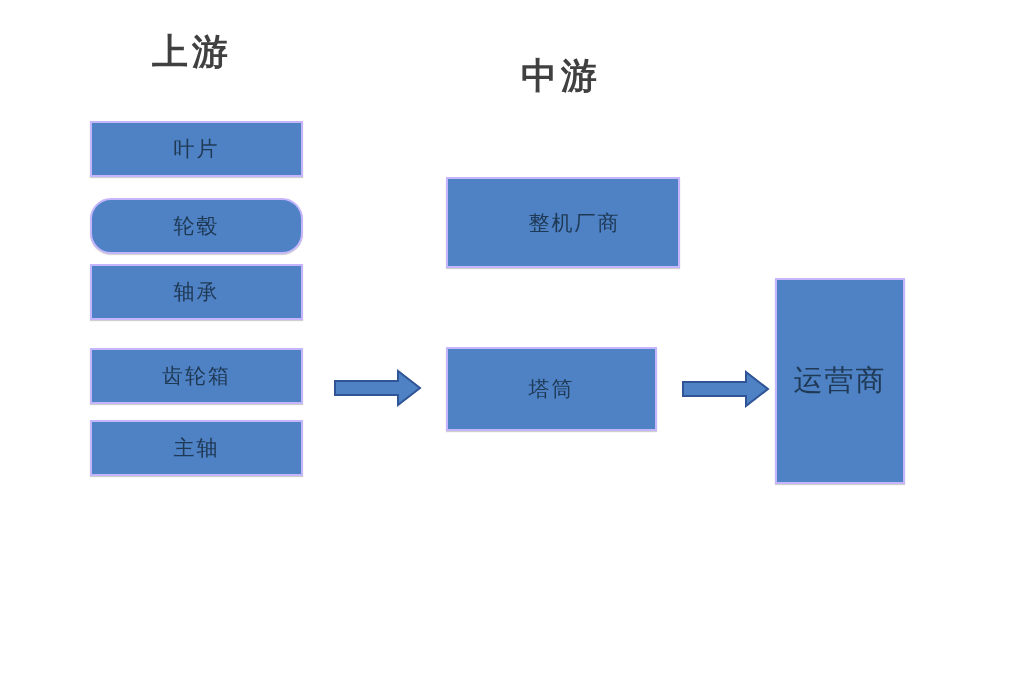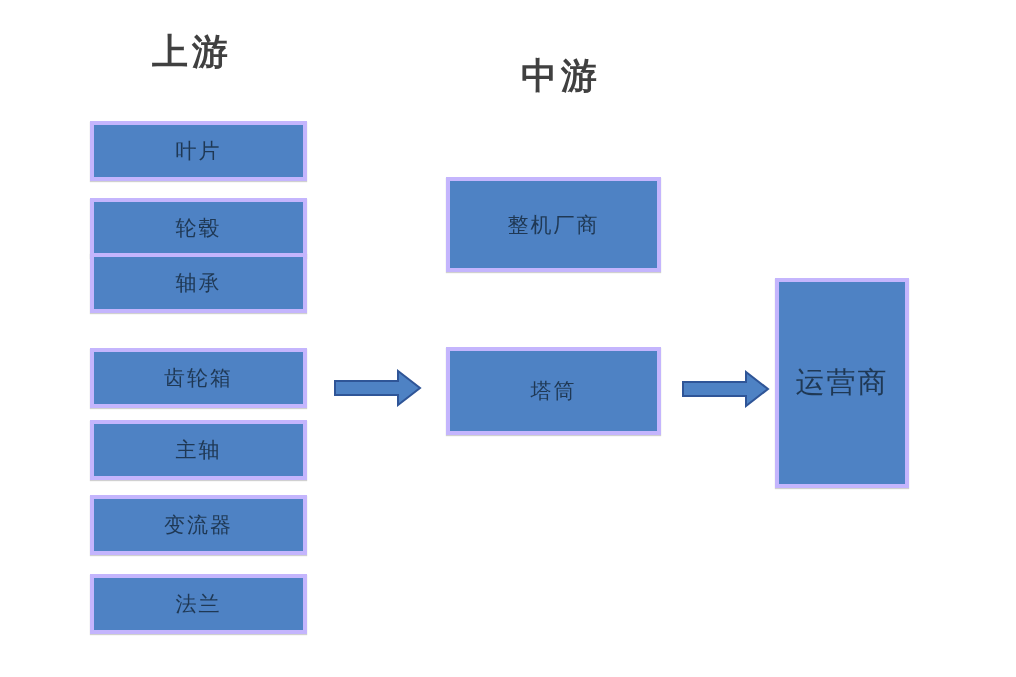--- a/index.html
+++ b/index.html
@@ -24,44 +24,44 @@
     letter-spacing: 4px;
     white-space: nowrap;
   }
   .header-upstream   { left: 152px; }
   .header-midstream  { left: 521px; margin-top: 24px; }
   .header-downstream { left: 765px; }
 
   .chain-box {
     position: absolute;
     background: #4e82c4;
-    border: 4px solid #c4b5fd;
+    border: 2px solid #c4b5fd;
     box-shadow: 0 1px 1px rgba(120,120,120,0.35);
     display: flex;
     align-items: center;
     justify-content: center;
     font-size: 21px;
     color: #1f3854;
     letter-spacing: 2px;
     white-space: nowrap;
   }
 
   
   .up-box { left: 90px; width: 209px; height: 52px; }
   .up-0 { top: 121px; }
-  .up-1 { top: 198px; }
-  .up-2 { top: 253px; }
+  .up-1 { top: 198px; border-radius: 21px; }
+  .up-2 { top: 264px; }
   .up-3 { top: 348px; }
   .up-4 { top: 420px; }
   .up-5 { top: 495px; }
   .up-6 { top: 574px; }
 
   
   .mid-box { left: 446px; width: 207px; }
-  .mid-0 { top: 177px; height: 87px; }
+  .mid-0 { top: 177px; height: 87px; padding-left: 23px; }
   .mid-1 { top: 347px; height: 80px; }
   .mid-2 { top: 492px; height: 66px; }
 
   
   .down-0 {
     left: 775px; top: 278px;
     width: 126px; height: 202px;
     font-size: 29px;
   }
 
@@ -79,22 +79,20 @@
 <div class="canvas">
 
   <div class="col-header header-upstream">上游</div>
   <div class="col-header header-midstream">中游</div>
 
   <div class="chain-box up-box up-0">叶片</div>
   <div class="chain-box up-box up-1">轮毂</div>
   <div class="chain-box up-box up-2">轴承</div>
   <div class="chain-box up-box up-4">主轴</div>
   <div class="chain-box up-box up-3">齿轮箱</div>
-  <div class="chain-box up-box up-5">变流器</div>
-  <div class="chain-box up-box up-6">法兰</div>
 
   <div class="chain-box mid-box mid-0">整机厂商</div>
   <div class="chain-box mid-box mid-1">塔筒</div>
 
   <div class="chain-box down-0">运营商</div>
 
   <svg class="flow-arrow arrow-1" viewBox="0 0 88 38">
     <polygon points="1,12 64,12 64,2 86,19 64,36 64,26 1,26" fill="#4e82c4" stroke="#2f5597" stroke-width="2"></polygon>
   </svg>
   <svg class="flow-arrow arrow-2" viewBox="0 0 88 38">

